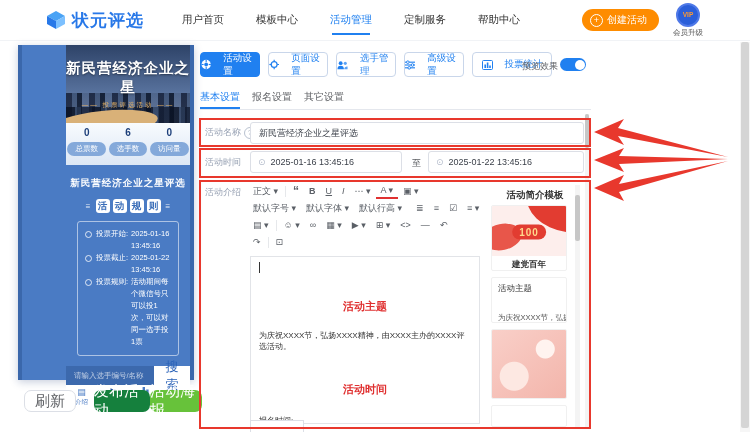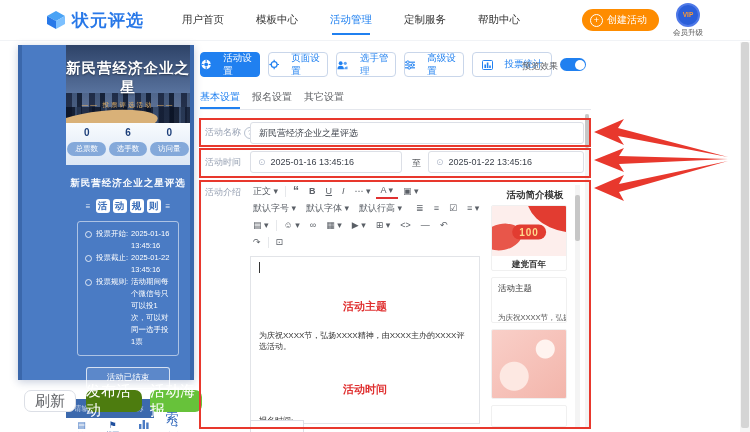--- a/index.html
+++ b/index.html
@@ -52,21 +52,21 @@
   .search-inp{flex:1;background:#3c69ad;color:rgba(255,255,255,.65);font-size:7.5px;display:flex;align-items:center;padding-left:8px;}
   .search-btn{width:36px;background:#fff;color:#2a62b8;font-size:13px;border:none;display:flex;align-items:center;justify-content:center;cursor:pointer;}
   .bnav{width:100%;height:25px;background:#fff;display:flex;}
   .bnav-item{flex:1;display:flex;flex-direction:column;align-items:center;justify-content:center;color:#4a7bc4;cursor:pointer;}
   .bnav-item .ic{font-size:9px;line-height:1;}
   .bnav-item .lb{font-size:6.5px;margin-top:1px;}
   .bnav-item.active{color:#1f4f9e;font-weight:bold;}
   
   .act-btn{position:absolute;top:390px;height:22px;border-radius:7px;font-size:15px;display:flex;align-items:center;justify-content:center;cursor:pointer;box-sizing:border-box;}
   .act-white{background:#fff;border:1px solid #dcdfe6;color:#606266;}
-  .act-blue{background:#4d7c0f;border:none;color:#fff;}
+  .act-blue{background:#15803d;border:none;color:#fff;margin-left:8px;}
   .act-green{background:#67c23a;border:none;color:#fff;}
   
   .tool-btn{position:absolute;top:52px;height:25px;border-radius:4px;font-size:9.5px;display:flex;align-items:center;justify-content:center;gap:12px;cursor:pointer;box-sizing:border-box;background:#fff;border:1px solid #c9d6ea;color:#2080f0;}
   .tool-btn.primary{background:#2080f0;border-color:#2080f0;color:#fff;}
   .toggle-label{font-size:9px;color:#606266;}
   .toggle{width:26px;height:13px;border-radius:7px;background:#2080f0;position:relative;cursor:pointer;}
   .toggle .knob{position:absolute;right:1.5px;top:1.5px;width:10px;height:10px;border-radius:50%;background:#fff;}
   
   .tab{position:absolute;top:90px;font-size:10px;color:#606266;cursor:pointer;}
   .tab.active{color:#2080f0;}
@@ -187,21 +187,20 @@
         <span class="info-bullet"></span>
         <span class="info-label">投票截止:</span>
         <span>2025-01-22 13:45:16</span>
       </div>
       <div class="info-row">
         <span class="info-bullet"></span>
         <span class="info-label">投票规则:</span>
         <span style="flex:1;">活动期间每个微信号只可以投1次，可以对同一选手投1票</span>
       </div>
     </div>
-    <div class="status-btn">活动已结束</div>
     <div class="search-row">
       <div class="search-inp">请输入选手编号/名称</div>
       <button class="search-btn">搜索</button>
     </div>
     <div class="bnav">
       <div class="bnav-item">
         <span class="ic">▤</span>
         <span class="lb">介绍</span>
       </div>
       <div class="bnav-item active">

